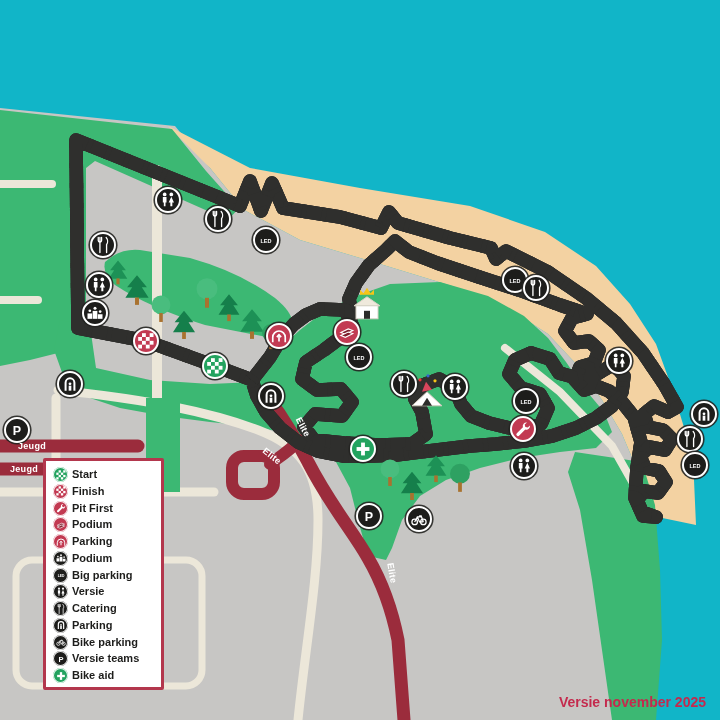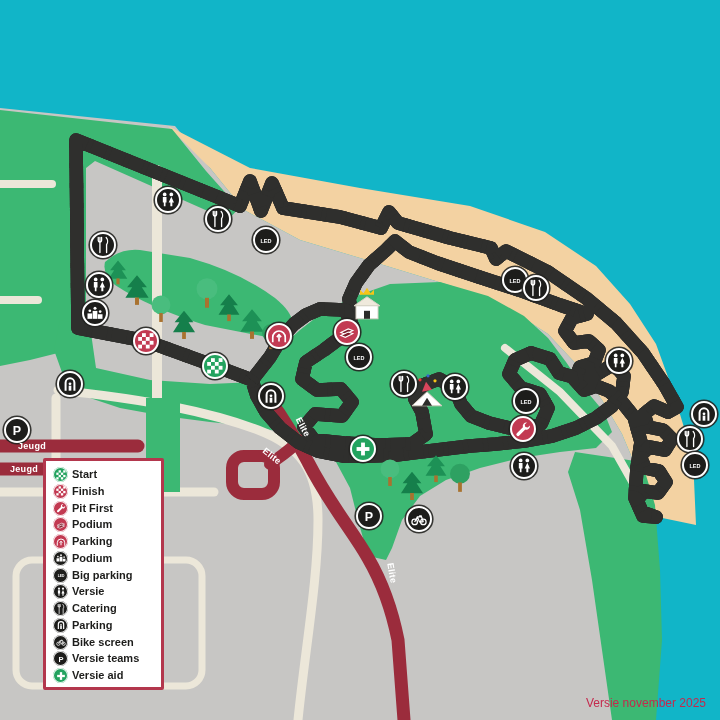--- a/index.html
+++ b/index.html
@@ -19,21 +19,21 @@
   #legend{position:absolute;left:43px;top:458px;width:121px;height:232px;
           background:#fff;border:3px solid #b3374d;border-radius:2px;
           box-sizing:border-box;padding:6px 6px 4px 7px;display:flex;
           flex-direction:column;justify-content:space-between;}
   .legrow{display:flex;align-items:center;gap:4px;height:15px;}
   .legicon{width:15px;height:15px;border-radius:50%;flex:0 0 15px;
            display:flex;align-items:center;justify-content:center;
            box-shadow:0 0 0 1px rgba(255,255,255,.9) inset;}
   .legicon svg{width:12px;height:12px;display:block;}
   .leglabel{font-size:11px;font-weight:bold;color:#1d1d1b;line-height:1;}
-  #version{position:absolute;right:14px;bottom:10px;font-size:12px;font-weight:normal;
+  #version{position:absolute;right:14px;bottom:10px;font-size:14px;font-weight:bold;
            color:#c42a4d;}
 </style>
 </head>
 <body>
 
 <div id="stage">
 
   <svg id="terrain" width="720" height="720" viewBox="0 0 720 720">
 
     <rect x="0" y="0" width="720" height="720" fill="#11b5c8"></rect>
@@ -548,37 +548,37 @@
       <div class="legrow">
         <span class="legicon" style="background: rgb(29, 29, 27);">
           <svg viewBox="0 0 24 24" xmlns="http://www.w3.org/2000/svg">
             <g stroke="#fff" stroke-width="1.5" fill="none">
               <circle cx="6.8" cy="15.5" r="3.3"></circle>
               <circle cx="17.2" cy="15.5" r="3.3"></circle>
               <path d="M6.8 15.5l3.2-6.2h4.6M17.2 15.5l-2.6-7.2h-2.4M10 9.3l2.6 6.2h4.6"></path>
             </g>
           </svg>
         </span>
-        <span class="leglabel">Bike screen</span>
+        <span class="leglabel">Bike parking</span>
       </div>
       <div class="legrow">
         <span class="legicon" style="background: rgb(29, 29, 27);">
           <svg viewBox="0 0 24 24" xmlns="http://www.w3.org/2000/svg">
             <text x="12" y="17.5" font-size="15" font-weight="bold" fill="#fff" text-anchor="middle" font-family="Liberation Sans,sans-serif">P</text>
           </svg>
         </span>
         <span class="leglabel">Versie teams</span>
       </div>
       <div class="legrow">
         <span class="legicon" style="background: rgb(35, 163, 95);">
           <svg viewBox="0 0 24 24" xmlns="http://www.w3.org/2000/svg">
             <g fill="#fff">
               <rect x="9.7" y="4.3" width="4.6" height="15.4"></rect>
               <rect x="4.3" y="9.7" width="15.4" height="4.6"></rect>
             </g>
           </svg>
         </span>
-        <span class="leglabel">Versie aid</span>
+        <span class="leglabel">Bike aid</span>
       </div>
     </div>
 
   <span id="version">Versie november 2025</span>
 </div>
 
 </body></html>

